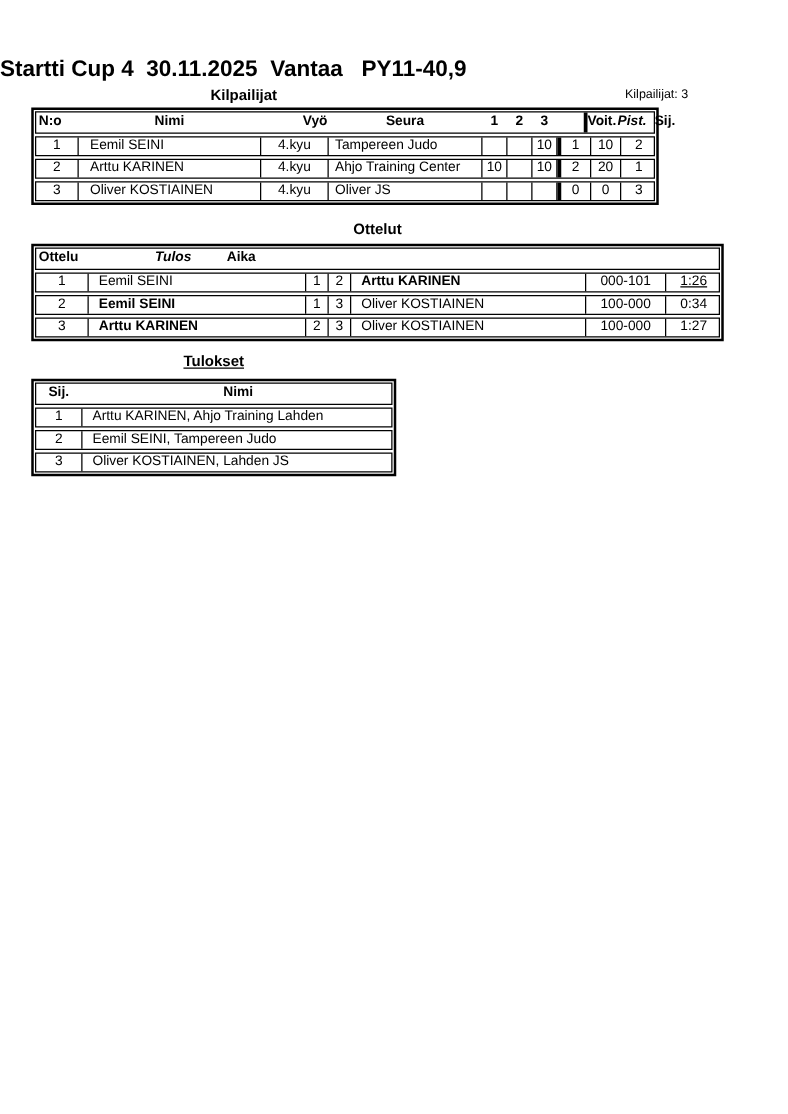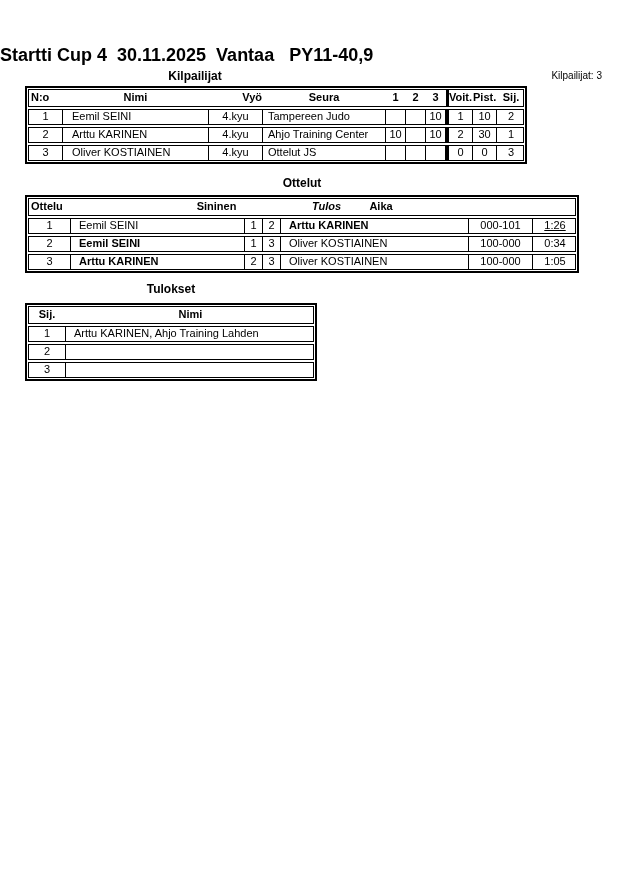--- a/index.html
+++ b/index.html
@@ -16,21 +16,21 @@
     top:45px;left:0;width:524px;height:24px;
     font-size:18px;font-weight:bold;
     white-space:pre;
   }
   .page-subtitle{
     top:69px;left:95px;width:200px;
     font-size:12px;font-weight:bold;text-align:center;
   }
   .count-label{
     top:70px;left:500px;width:102px;
-    font-size:10px;text-align:right;
+    font-size:10px;
   }
   .section-title{
     font-size:12px;font-weight:bold;text-align:center;
   }
   .jtable{
     position:absolute;
     box-sizing:border-box;
     border:2px solid #000;
     padding:1px;
     background:#fff;
@@ -68,22 +68,22 @@
 
 <div class="jtable" style="left:25px;top:86px;width:502px;">
   <div class="trow thead">
     <div class="c brt pl2" style="width:34px;">N:o</div>
     <div class="c brt ctr" style="width:146px;">Nimi</div>
     <div class="c brt ctr" style="width:54px;text-align:right;">Vyö</div>
     <div class="c brt ctr" style="width:123px;">Seura</div>
     <div class="c brt ctr" style="width:20px;">1</div>
     <div class="c brt ctr" style="width:20px;">2</div>
     <div class="c brt ctr" style="width:20px;">3</div>
-    <div class="c brt ctr thick" style="width:27px;">Voit.</div>
-    <div class="c brt ctr" style="width:24px;">Pist.</div>
+    <div class="c brt ctr thick" style="width:27px;margin-left:21px;">Voit.</div>
+    <div class="c brt ctr" style="width:24px;font-style:italic;">Pist.</div>
     <div class="c ctr" style="width:28px;">Sij.</div>
   </div>
 
   <div class="trow tdata">
     <div class="c br ctr" style="width:34px;">1</div>
     <div class="c br pl9" style="width:146px;">Eemil SEINI</div>
     <div class="c br ctr" style="width:54px;">4.kyu</div>
     <div class="c br pl5" style="width:123px;">Tampereen Judo</div>
     <div class="c br ctr" style="width:20px;"></div>
     <div class="c br ctr" style="width:20px;"></div>
@@ -95,46 +95,45 @@
 
   <div class="trow tdata">
     <div class="c br ctr" style="width:34px;">2</div>
     <div class="c br pl9" style="width:146px;">Arttu KARINEN</div>
     <div class="c br ctr" style="width:54px;">4.kyu</div>
     <div class="c br pl5" style="width:123px;">Ahjo Training Center</div>
     <div class="c br ctr" style="width:20px;">10</div>
     <div class="c br ctr" style="width:20px;"></div>
     <div class="c br ctr" style="width:20px;">10</div>
     <div class="c br ctr thick" style="width:27px;">2</div>
-    <div class="c br ctr" style="width:24px;">30</div>
+    <div class="c br ctr" style="width:24px;">20</div>
     <div class="c ctr" style="width:28px;">1</div>
   </div>
 
   <div class="trow tdata">
     <div class="c br ctr" style="width:34px;">3</div>
     <div class="c br pl9" style="width:146px;">Oliver KOSTIAINEN</div>
     <div class="c br ctr" style="width:54px;">4.kyu</div>
-    <div class="c br pl5" style="width:123px;">Ottelut JS</div>
+    <div class="c br pl5" style="width:123px;">Oliver JS</div>
     <div class="c br ctr" style="width:20px;"></div>
     <div class="c br ctr" style="width:20px;"></div>
     <div class="c br ctr" style="width:20px;"></div>
     <div class="c br ctr thick" style="width:27px;">0</div>
     <div class="c br ctr" style="width:24px;">0</div>
     <div class="c ctr" style="width:28px;">3</div>
   </div>
 </div>
 
 <div class="abs section-title" style="left:25px;top:176px;width:554px;">Ottelut</div>
 
 <div class="jtable" style="left:25px;top:195px;width:554px;">
   <div class="trow thead">
     <div class="c brt pl2" style="width:42px;">Ottelu</div>
     <div class="c brt" style="width:18px;"></div>
     <div class="c brt" style="width:18px;"></div>
-    <div class="c brt ctr shift-r" style="width:188px;">Sininen</div>
     <div class="c brt ctr" style="width:64px;font-style:italic;">Tulos</div>
     <div class="c ctr" style="width:44px;">Aika</div>
   </div>
 
   <div class="trow tdata">
     <div class="c br ctr" style="width:42px;">1</div>
     <div class="c br pl8" style="width:174px;">Eemil SEINI</div>
     <div class="c br ctr" style="width:18px;">1</div>
     <div class="c br ctr" style="width:18px;">2</div>
     <div class="c br pl8" style="width: 188px; font-weight: bold;">Arttu KARINEN</div>
@@ -152,34 +151,36 @@
     <div class="c ctr" style="width:44px;">0:34</div>
   </div>
 
   <div class="trow tdata">
     <div class="c br ctr" style="width:42px;">3</div>
     <div class="c br pl8" style="width: 174px; font-weight: bold;">Arttu KARINEN</div>
     <div class="c br ctr" style="width:18px;">2</div>
     <div class="c br ctr" style="width:18px;">3</div>
     <div class="c br pl8" style="width:188px;">Oliver KOSTIAINEN</div>
     <div class="c br ctr" style="width:64px;">100-000</div>
-    <div class="c ctr" style="width:44px;">1:05</div>
+    <div class="c ctr" style="width:44px;">1:27</div>
   </div>
 </div>
 
-<div class="abs section-title" style="left:25px;top:282px;width:292px;">Tulokset</div>
+<div class="abs section-title" style="left:25px;top:282px;width:292px;text-decoration:underline;">Tulokset</div>
 
 <div class="jtable" style="left:25px;top:303px;width:292px;">
   <div class="trow thead">
     <div class="c brt ctr" style="width:37px;">Sij.</div>
     <div class="c ctr" style="width:249px;">Nimi</div>
   </div>
   <div class="trow tdata">
     <div class="c br ctr" style="width:37px;">1</div>
     <div class="c pl8" style="width:249px;">Arttu KARINEN, Ahjo Training Lahden</div>
   </div>
   <div class="trow tdata">
     <div class="c br ctr" style="width:37px;">2</div>
+    <div class="c pl8" style="width:249px;">Eemil SEINI, Tampereen Judo</div>
   </div>
   <div class="trow tdata">
     <div class="c br ctr" style="width:37px;">3</div>
+    <div class="c pl8" style="width:249px;">Oliver KOSTIAINEN, Lahden JS</div>
   </div>
 </div>
 
 </body></html>

